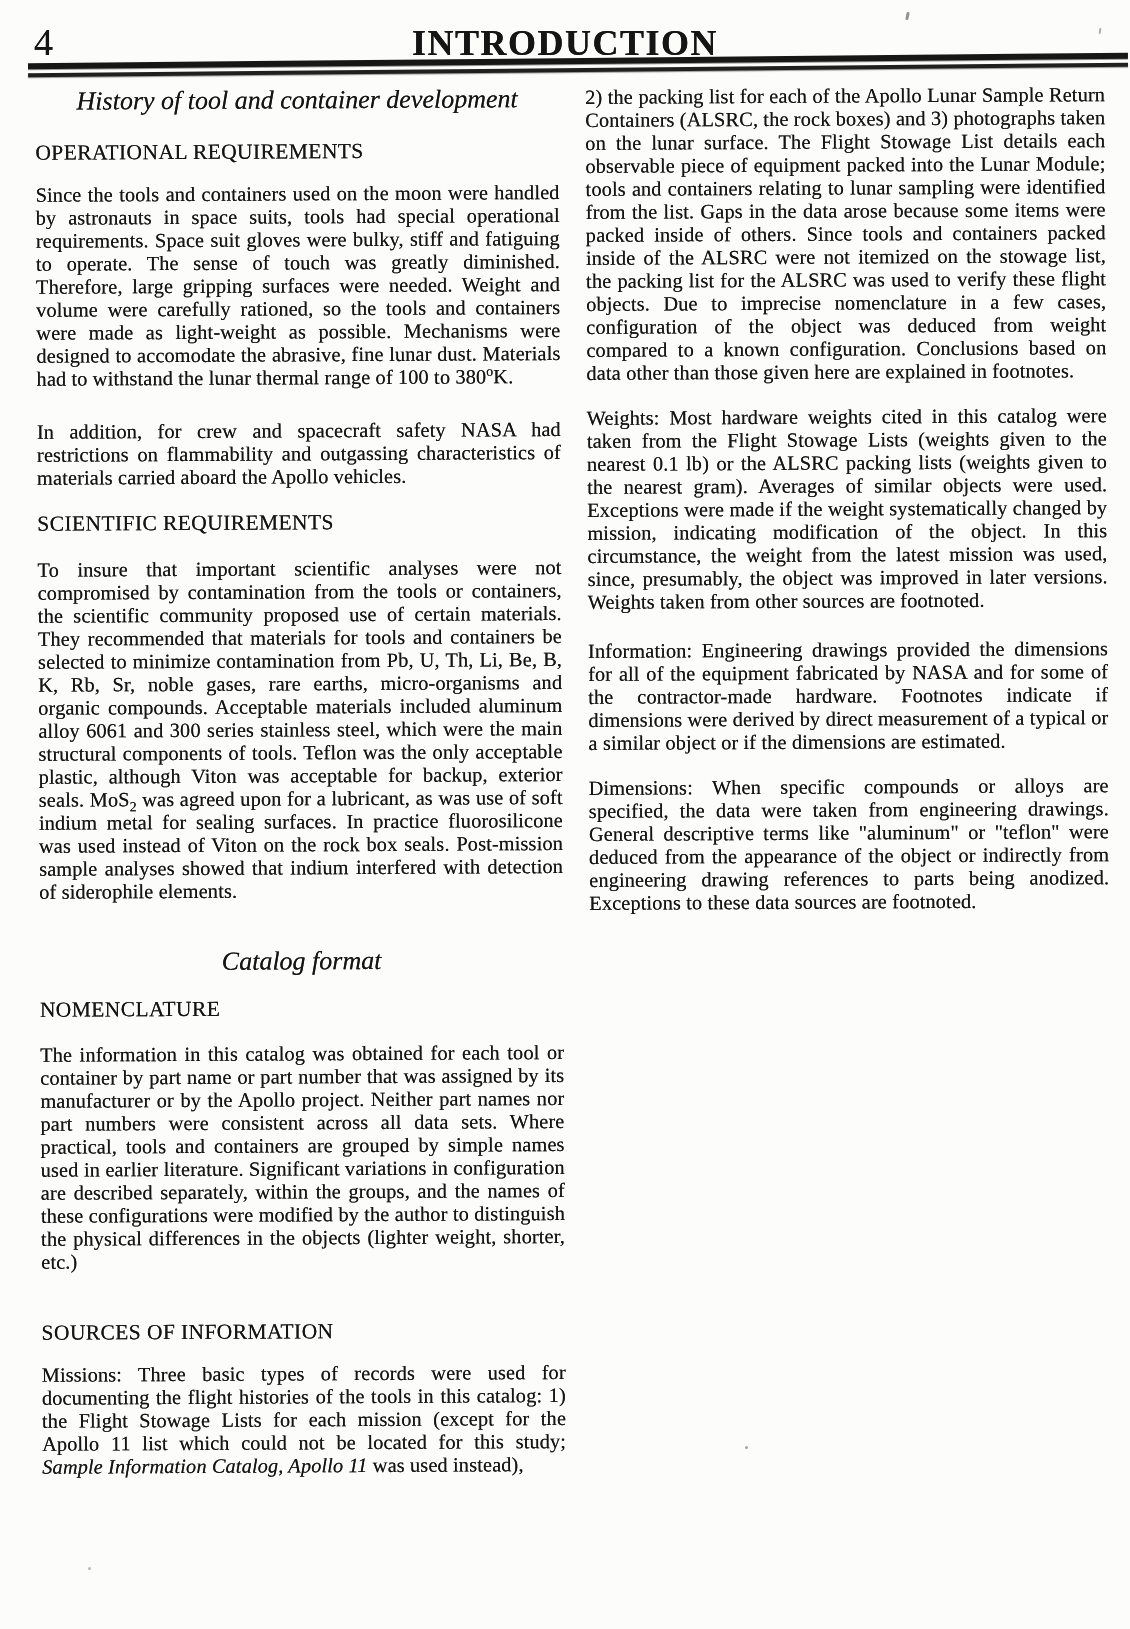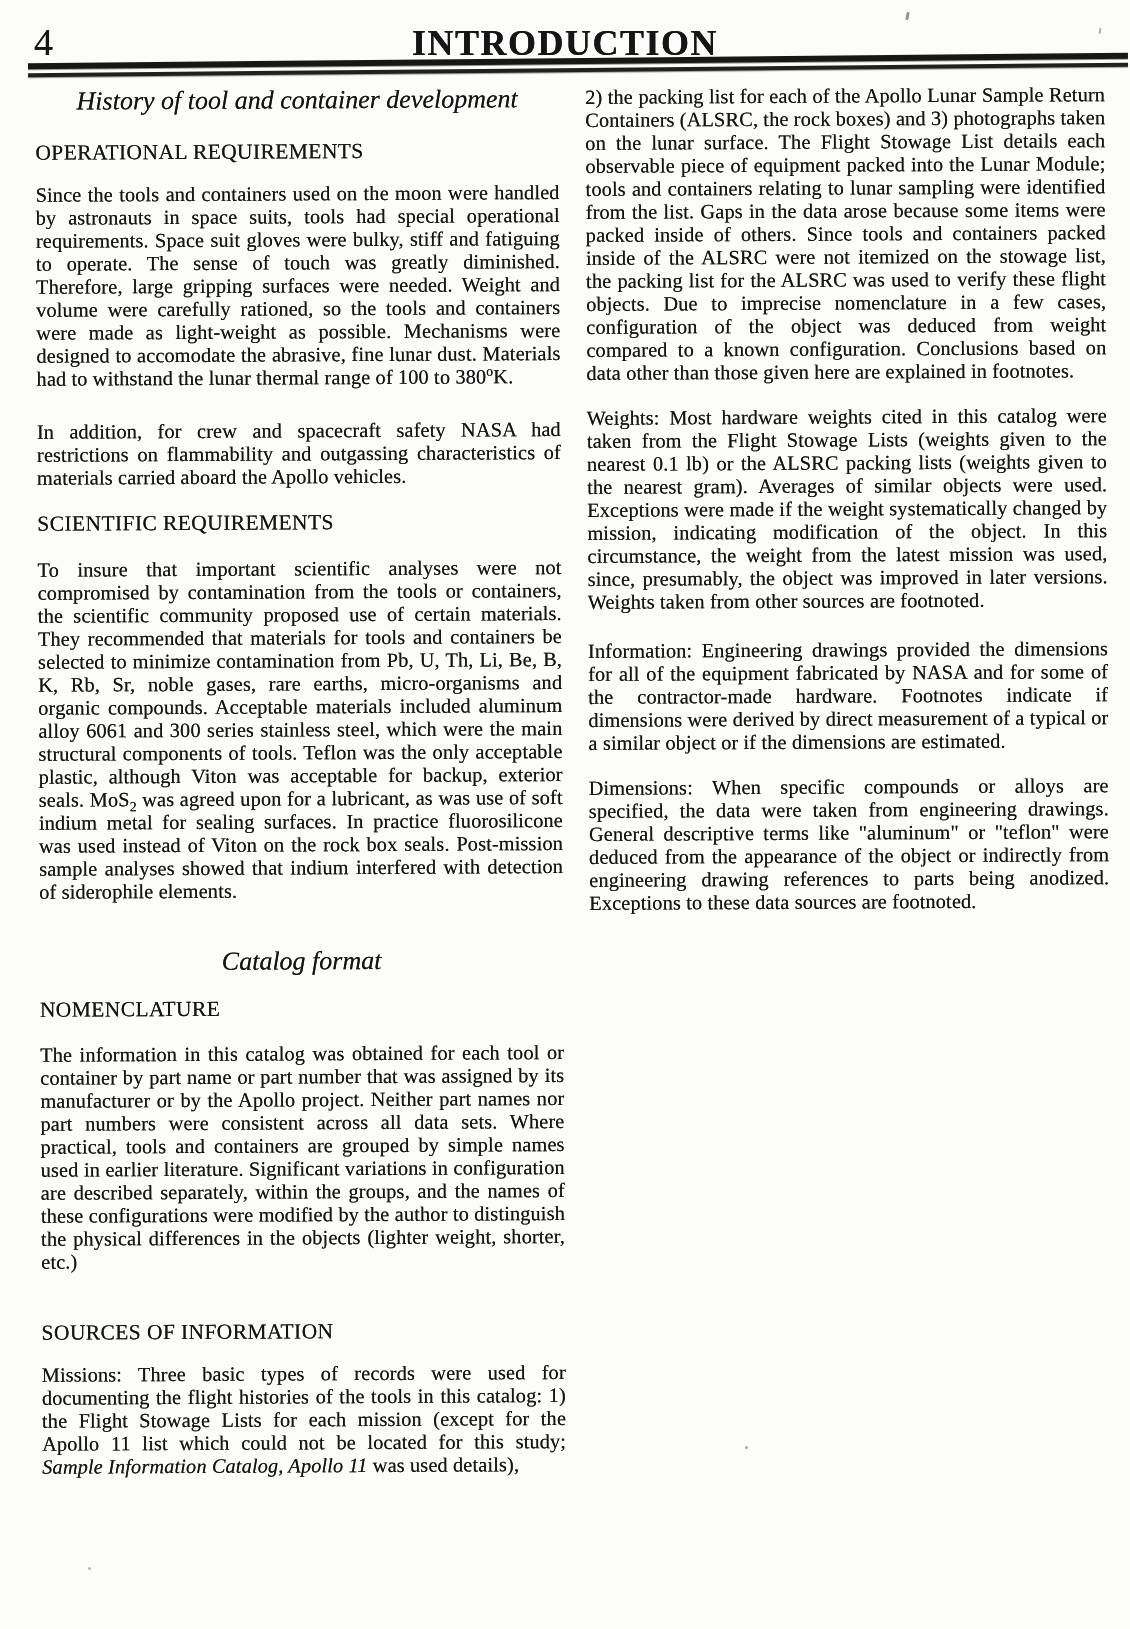--- a/index.html
+++ b/index.html
@@ -97,21 +97,21 @@
       <div class="h-italic mb-hist">History of tool and container development</div>
       <div class="h-caps mb-oph">OPERATIONAL REQUIREMENTS</div>
       <p class="body mb-p1"><span>Since the tools and containers used on the moon were handled by astronauts in space suits, tools had special operational requirements.  Space suit gloves were bulky, stiff and fatiguing to operate.  The sense of touch was greatly diminished.  Therefore, large gripping surfaces were needed.  Weight and volume were carefully rationed, so the tools and containers were made as light-weight as possible. Mechanisms were designed to accomodate the abrasive, fine lunar dust. Materials had to withstand the lunar thermal range of 100 to 380</span><span class="seg-sup">o</span><span>K.</span></p>
       <p class="body mb-p2">In addition, for crew and spacecraft safety NASA had restrictions on flammability and outgassing characteristics of materials carried aboard the Apollo vehicles.</p>
       <div class="h-caps mb-sci">SCIENTIFIC REQUIREMENTS</div>
       <p class="body mb-p3"><span>To insure that important scientific analyses were not compromised by contamination from the tools or containers, the scientific community proposed use of certain materials. They recommended that materials for tools and containers be selected to minimize contamination from Pb, U, Th, Li, Be, B, K, Rb, Sr, noble gases, rare earths, micro-organisms and organic compounds.  Acceptable materials included aluminum alloy 6061 and 300 series stainless steel, which were the main structural components of tools.  Teflon was the only acceptable plastic, although Viton was acceptable for backup, exterior seals.  MoS</span><span class="seg-sub">2</span><span> was agreed upon for a lubricant, as was use of soft indium metal for sealing surfaces.  In practice fluorosilicone was used instead of Viton on the rock box seals.  Post-mission sample analyses showed that indium interfered with detection of siderophile elements.</span></p>
       <div class="h-italic mb-cat">Catalog format</div>
       <div class="h-caps mb-nom">NOMENCLATURE</div>
       <p class="body mb-p4">The information in this catalog was obtained for each tool or container by part name or part number that was assigned by its manufacturer or by the Apollo project.  Neither part names nor part numbers were consistent across all data sets. Where practical, tools and containers are grouped by simple names used in earlier literature.  Significant variations in configuration are described separately, within the groups, and the names of these configurations were modified by the author to distinguish the physical differences in the objects (lighter weight, shorter, etc.)</p>
       <div class="h-caps mb-src">SOURCES OF INFORMATION</div>
-      <p class="body"><span class="seg-u">Missions</span><span>:  Three basic types of records were used for documenting the flight histories of the tools in this catalog: 1) the Flight Stowage Lists for each mission (except for the Apollo 11 list which could not be located for this study; </span><span class="seg-i">Sample Information Catalog, Apollo 11</span><span>  was used details),</span></p>
+      <p class="body"><span class="seg-u">Missions</span><span>:  Three basic types of records were used for documenting the flight histories of the tools in this catalog: 1) the Flight Stowage Lists for each mission (except for the Apollo 11 list which could not be located for this study; </span><span class="seg-i">Sample Information Catalog, Apollo 11</span><span>  was used instead),</span></p>
     </div>
 
     <div class="col col-right">
       <p class="body mb-r1">2) the packing list for each of the Apollo Lunar Sample Return Containers (ALSRC, the rock boxes) and 3) photographs taken on the lunar surface. The Flight Stowage List details each observable piece of equipment packed into the Lunar Module; tools and containers relating to lunar sampling were identified from the list. Gaps in the data arose because some items were packed inside of others. Since tools and containers packed inside of the ALSRC were not itemized on the stowage list, the packing list for the ALSRC was used to verify these flight objects. Due to imprecise nomenclature in a few cases, configuration of the object was deduced from weight compared to a known configuration. Conclusions based on data other than those given here are explained in footnotes.</p>
       <p class="body mb-r2"><span class="seg-u">Weights</span><span>:  Most hardware weights cited in this catalog were taken from the Flight Stowage Lists (weights given to the nearest 0.1 lb) or the ALSRC packing lists (weights given to the nearest gram).  Averages of similar objects were used. Exceptions were made if the weight systematically changed by mission, indicating modification of the object. In this circumstance, the weight from the latest mission was used, since, presumably, the object was improved in later versions. Weights taken from other sources are footnoted.</span></p>
       <p class="body mb-r3"><span class="seg-u">Information</span><span>:  Engineering drawings provided the dimensions for all of the equipment fabricated by NASA and for some of the contractor-made hardware.  Footnotes indicate if dimensions were derived by direct measurement of a typical or a similar object or if the dimensions are estimated.</span></p>
       <p class="body"><span class="seg-u">Dimensions</span><span>:  When specific compounds or alloys are specified, the data were taken from engineering drawings. General descriptive terms like "aluminum" or "teflon" were deduced from the appearance of the object or indirectly from engineering drawing references to parts being anodized. Exceptions to these data sources are footnoted.</span></p>
     </div>
 
   </div>

